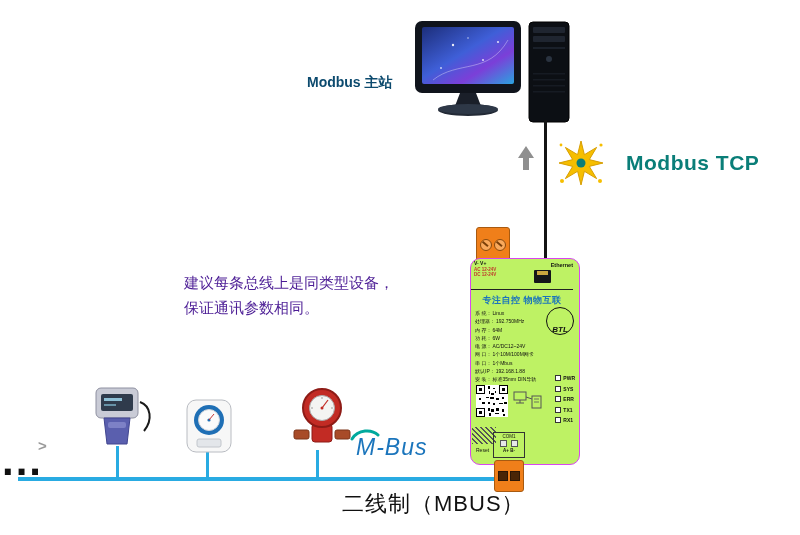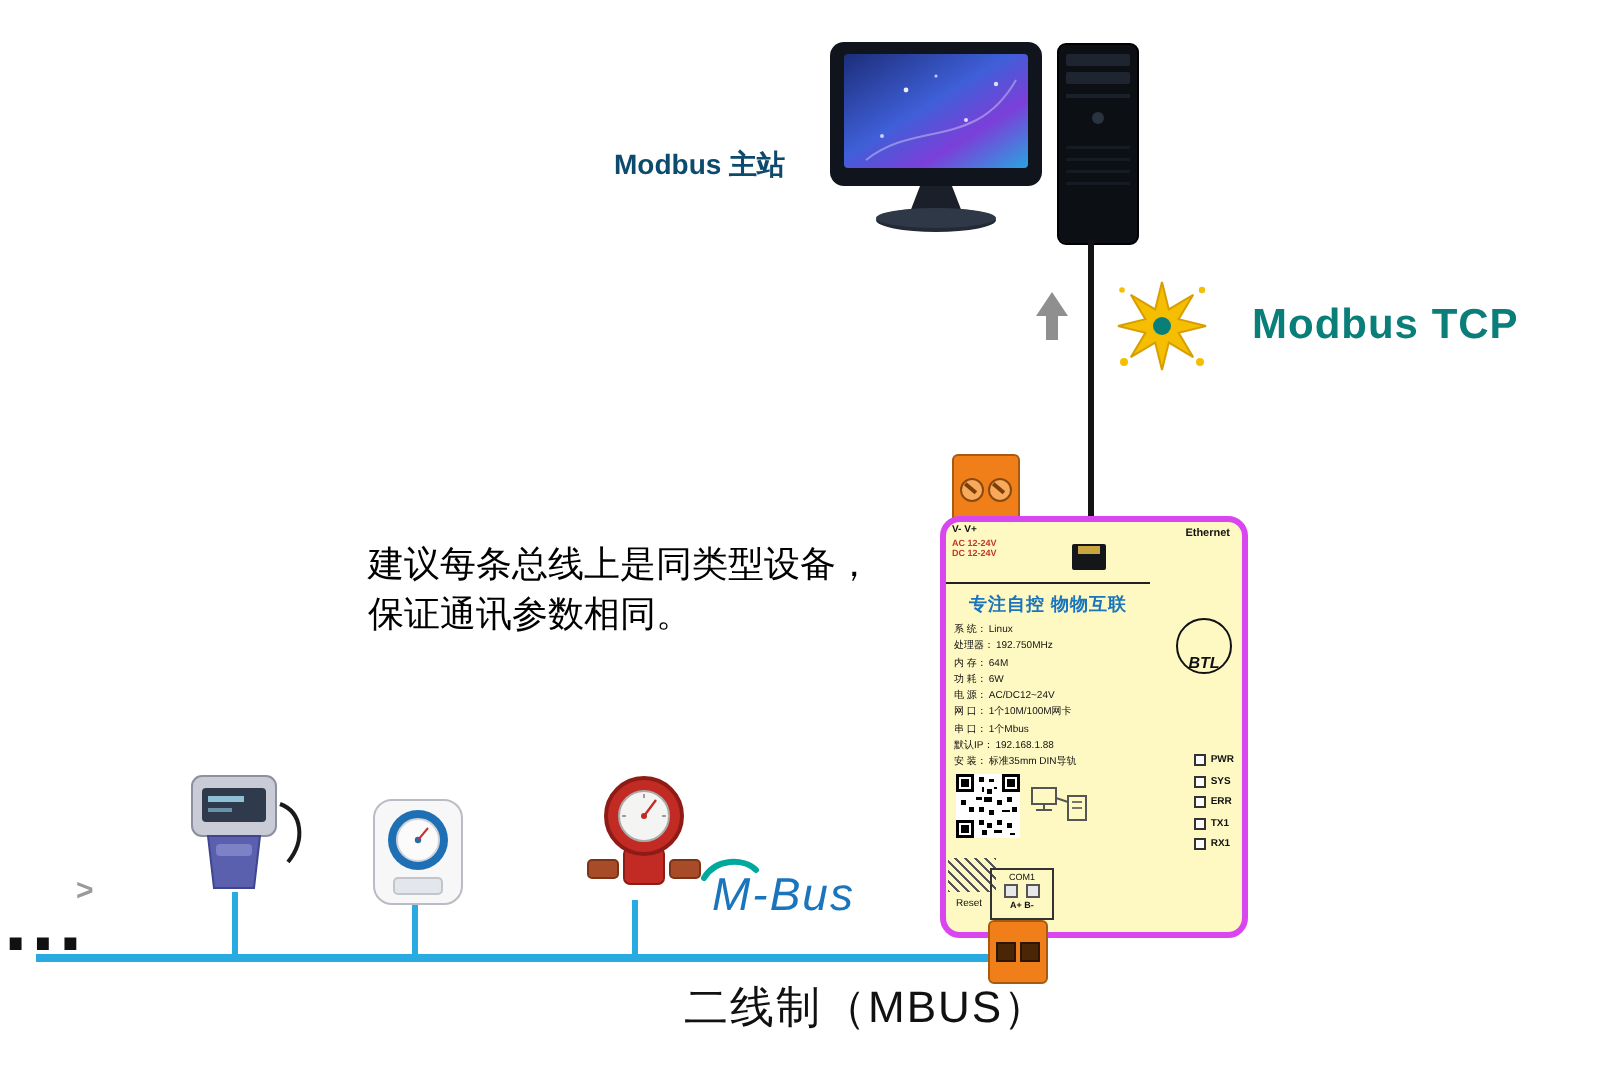--- a/index.html
+++ b/index.html
@@ -14,25 +14,25 @@
 
   
   .eth-cable{left:544px;top:120px;width:3px;height:140px;background:#141414;}
   .up-arrow{left:518px;top:146px;}
 
   
   .modbus-tcp{left:558px;top:140px;display:flex;align-items:center;gap:22px;}
   .modbus-tcp-text{font-size:21px;font-weight:bold;color:#0A7E78;letter-spacing:0.5px;}
 
   
-  .note{left:184px;top:270px;font-size:18px;line-height:25px;color:#000000;}
-
-  
-  .device{left:470px;top:258px;width:108px;height:205px;border:3px solid #d946ef;
-          border-radius:10px;background:#fef9c3;box-sizing:content-box;padding-left:40px;}
+  .note{left:184px;top:270px;font-size:15px;line-height:25px;color:#4c1d95;}
+
+  
+  .device{left:470px;top:258px;width:108px;height:205px;border:1px solid #d946ef;
+          border-radius:10px;background:#bef264;box-sizing:content-box;}
   .device .abs{position:absolute;}
   .dev-pwr{left:3px;top:2px;line-height:5.6px;}
   .dev-pwr-pins{font-size:5px;font-weight:bold;color:#111;}
   .dev-pwr-red{font-size:4.5px;font-weight:bold;color:#c0392b;}
   .dev-eth{right:6px;top:3px;font-size:5.5px;font-weight:bold;color:#111;}
   .rj45{left:63px;top:11px;width:17px;height:13px;background:#14161a;border-radius:1px;}
   .rj45:after{content:"";position:absolute;left:3px;top:1px;width:11px;height:4px;background:#c9a53f;}
   .dev-divider{left:0;top:30px;width:102px;border-top:1.5px solid #222;}
   .dev-title{left:0;top:35px;width:102px;text-align:center;font-size:9px;font-weight:bold;
              color:#1B75BC;letter-spacing:0.5px;white-space:nowrap;}

